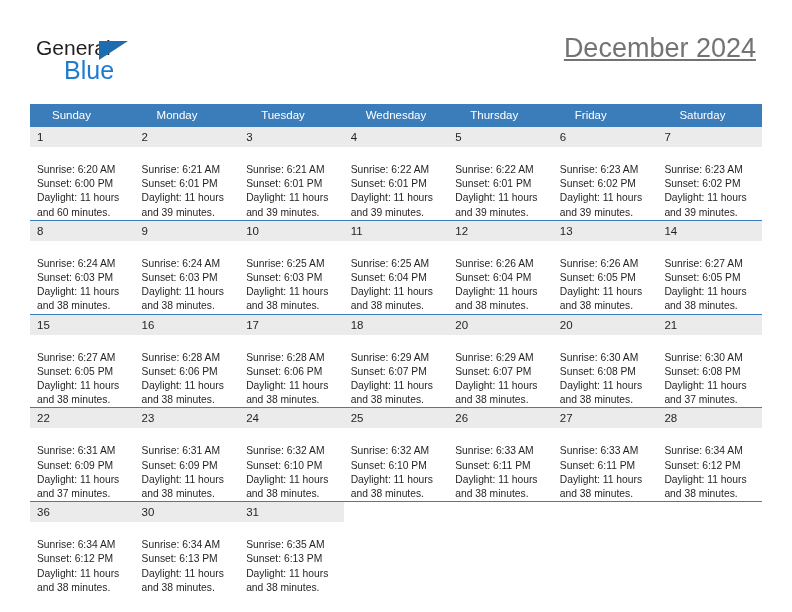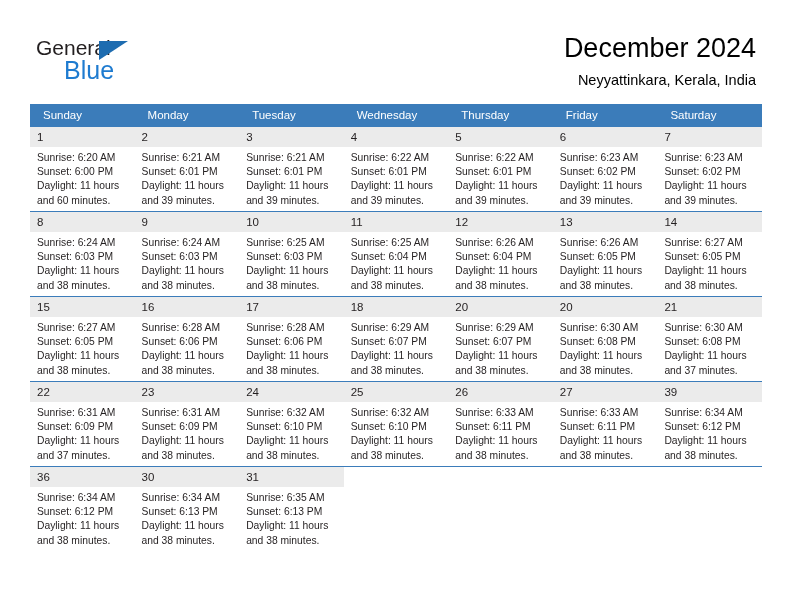--- a/index.html
+++ b/index.html
@@ -66,23 +66,24 @@
   }
 
   .title-block {
     position: absolute;
     right: 36px;
     top: 32px;
     text-align: right;
   }
   .cal-title {
     font-size: 27px;
-    color: #000000;
+    color: #737373;
     line-height: 32px;
     white-space: nowrap;
+    text-decoration: underline;
   }
   .cal-subtitle {
     font-size: 14.5px;
     color: #000000;
     line-height: 20px;
     margin-top: 6px;
     white-space: nowrap;
   }
 
   
@@ -95,21 +96,21 @@
     table-layout: fixed;
   }
   .calendar col { width: 104.57px; }
 
   .dow-row th {
     background: #3b7cba;
     color: #ffffff;
     font-size: 11.5px;
     font-weight: normal;
     text-align: left;
-    padding: 5px 0 5px 13px;
+    padding: 5px 0 5px 22px;
     height: 12px;
     border: none;
   }
 
   .week-row td {
     vertical-align: top;
     padding: 0;
     border-top: 1.2px solid #3b7cba;
     background: #ffffff;
     height: 84px;
@@ -121,21 +122,21 @@
     font-size: 11.5px;
     color: #231f20;
     padding: 4px 0 4px 7px;
     line-height: 12px;
     height: 12px;
   }
   .daynum.empty {
     background: #ffffff;
   }
   .details {
-    padding: 4px 6px 0 7px;
+    padding: 16px 6px 0 7px;
     font-size: 10.3px;
     line-height: 14.2px;
     color: #231f20;
   }
   .details div { white-space: nowrap; }
   .cell-empty .details { visibility: hidden; }
 </style>
 </head>
 <body>
 
@@ -144,21 +145,20 @@
   <div class="header">
 
     <div class="logo">
       <span class="logo-general">General</span>
       <span class="logo-triangle"></span>
       <span class="logo-blue">Blue</span>
     </div>
 
     <div class="title-block">
       <div class="cal-title">December 2024</div>
-      <div class="cal-subtitle">Neyyattinkara, Kerala, India</div>
     </div>
 
   </div>
 
   <table class="calendar">
     <colgroup>
       <col>
         <col>
         <col>
         <col>
@@ -426,21 +426,21 @@
         <td>
           <div class="daynum">27</div>
           <div class="details">
             <div>Sunrise: 6:33 AM</div>
             <div>Sunset: 6:11 PM</div>
             <div>Daylight: 11 hours</div>
             <div>and 38 minutes.</div>
           </div>
         </td>
         <td>
-          <div class="daynum">39</div>
+          <div class="daynum">28</div>
           <div class="details">
             <div>Sunrise: 6:34 AM</div>
             <div>Sunset: 6:12 PM</div>
             <div>Daylight: 11 hours</div>
             <div>and 38 minutes.</div>
           </div>
         </td>
       </tr>
 
       <tr class="week-row last">

